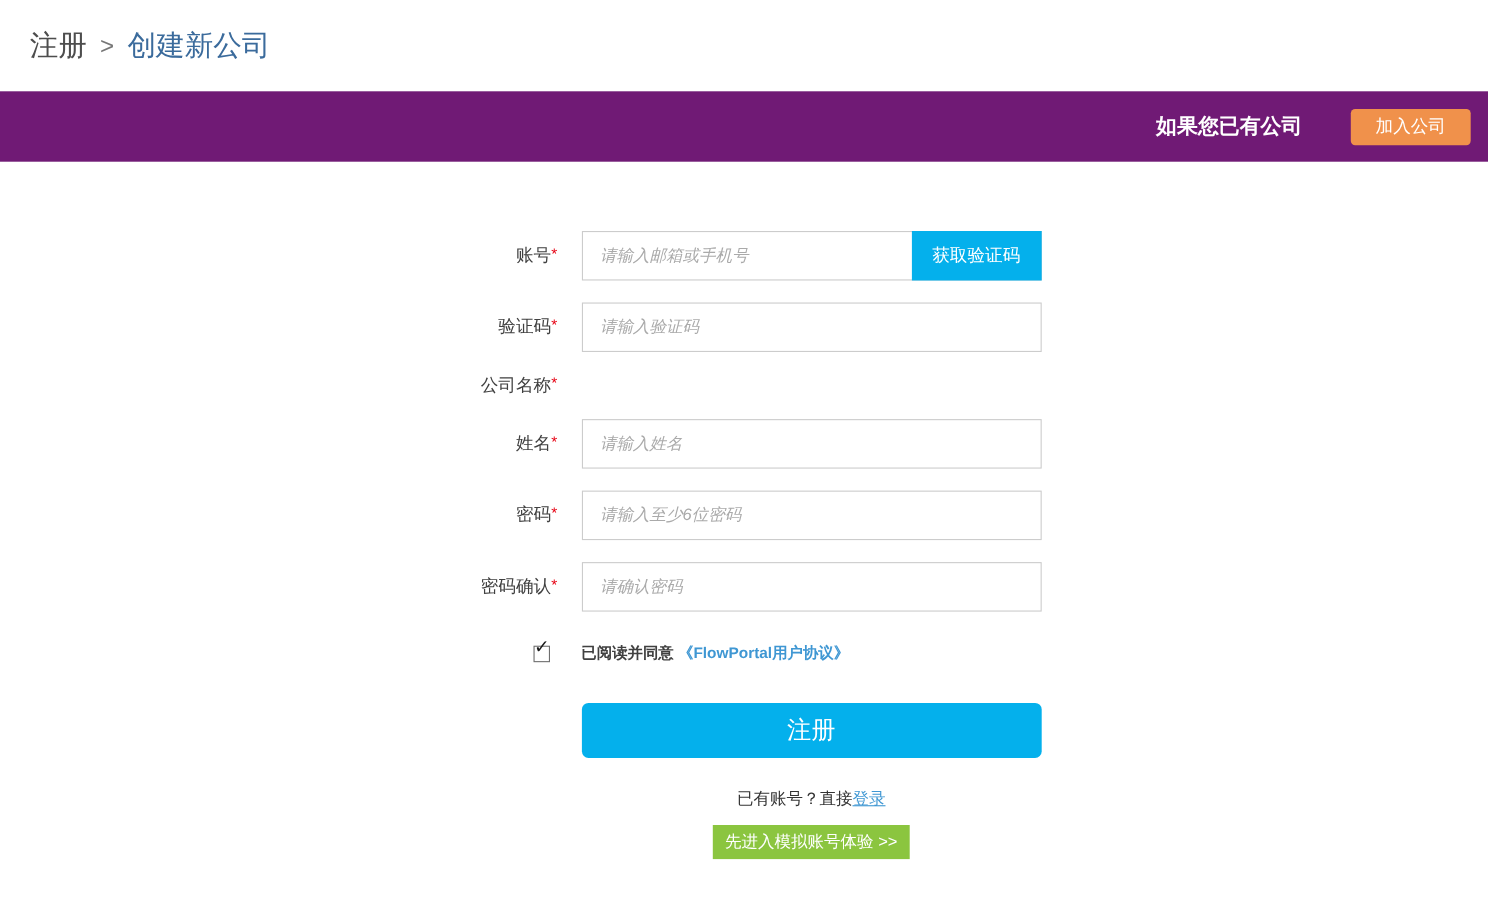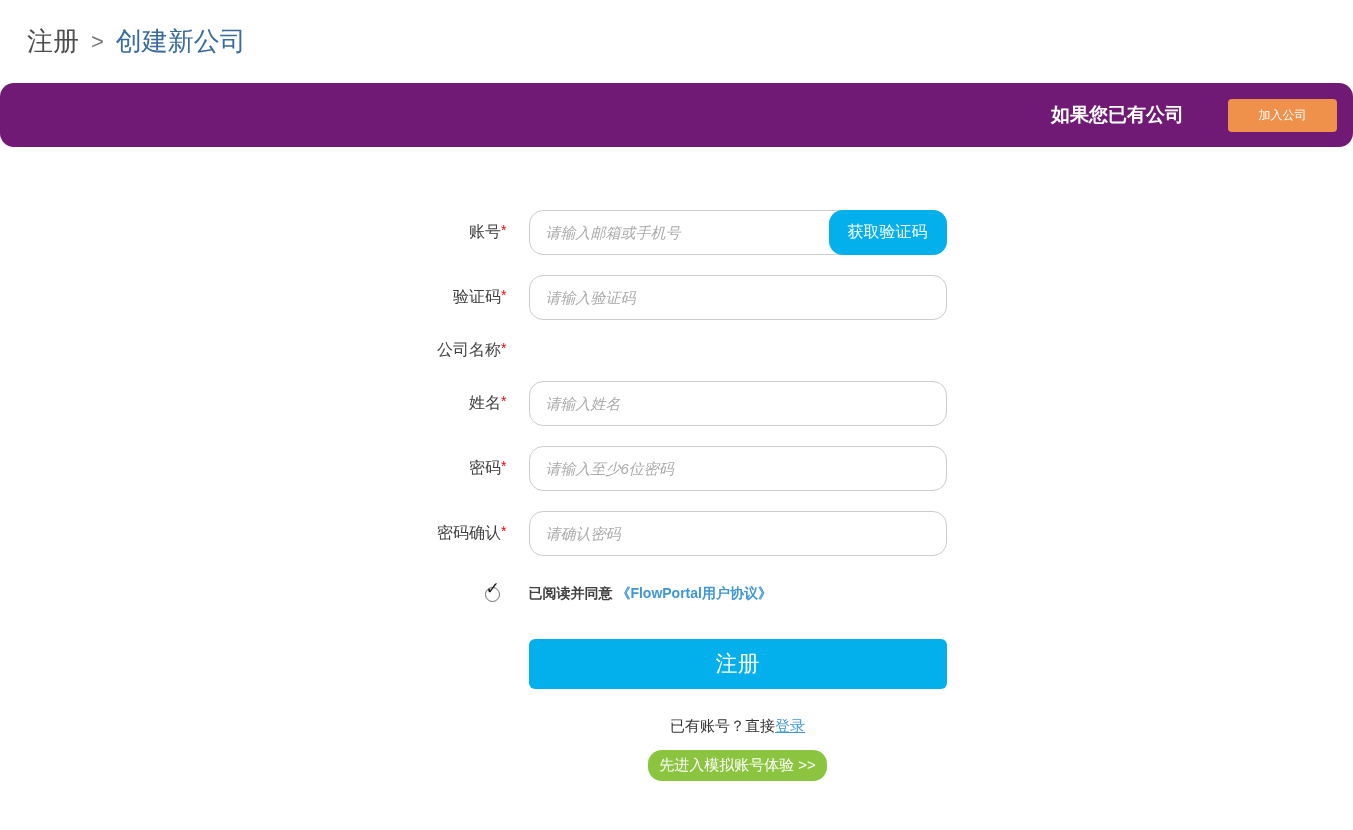--- a/index.html
+++ b/index.html
@@ -1,15 +1,15 @@
 <!DOCTYPE html>
 <html><head>
 <meta charset="utf-8">
 <style>
-  * { box-sizing: border-box; margin: 0; padding: 0; border-radius: 14px; }
+  * { box-sizing: border-box; margin: 0; padding: 0; }
   html, body { width: 1353px; height: 830px; background: #ffffff; }
   body { font-family: "Liberation Sans", "DejaVu Sans", sans-serif; overflow: hidden; }
 
   
   .top-header {
     height: 83px;
     background: #ffffff;
     display: flex;
     align-items: center;
     padding-left: 27px;
@@ -29,21 +29,21 @@
   }
   .banner-text {
     color: #ffffff;
     font-size: 19px;
     font-weight: bold;
     margin-right: 44px;
   }
   .join-btn {
     background: #f0914b;
     color: #ffffff;
-    font-size: 12px;
+    font-size: 16px;
     border: none;
     border-radius: 4px;
     width: 109px;
     height: 33px;
     cursor: pointer;
     font-family: inherit;
   }
 
   
   .form-wrap {

